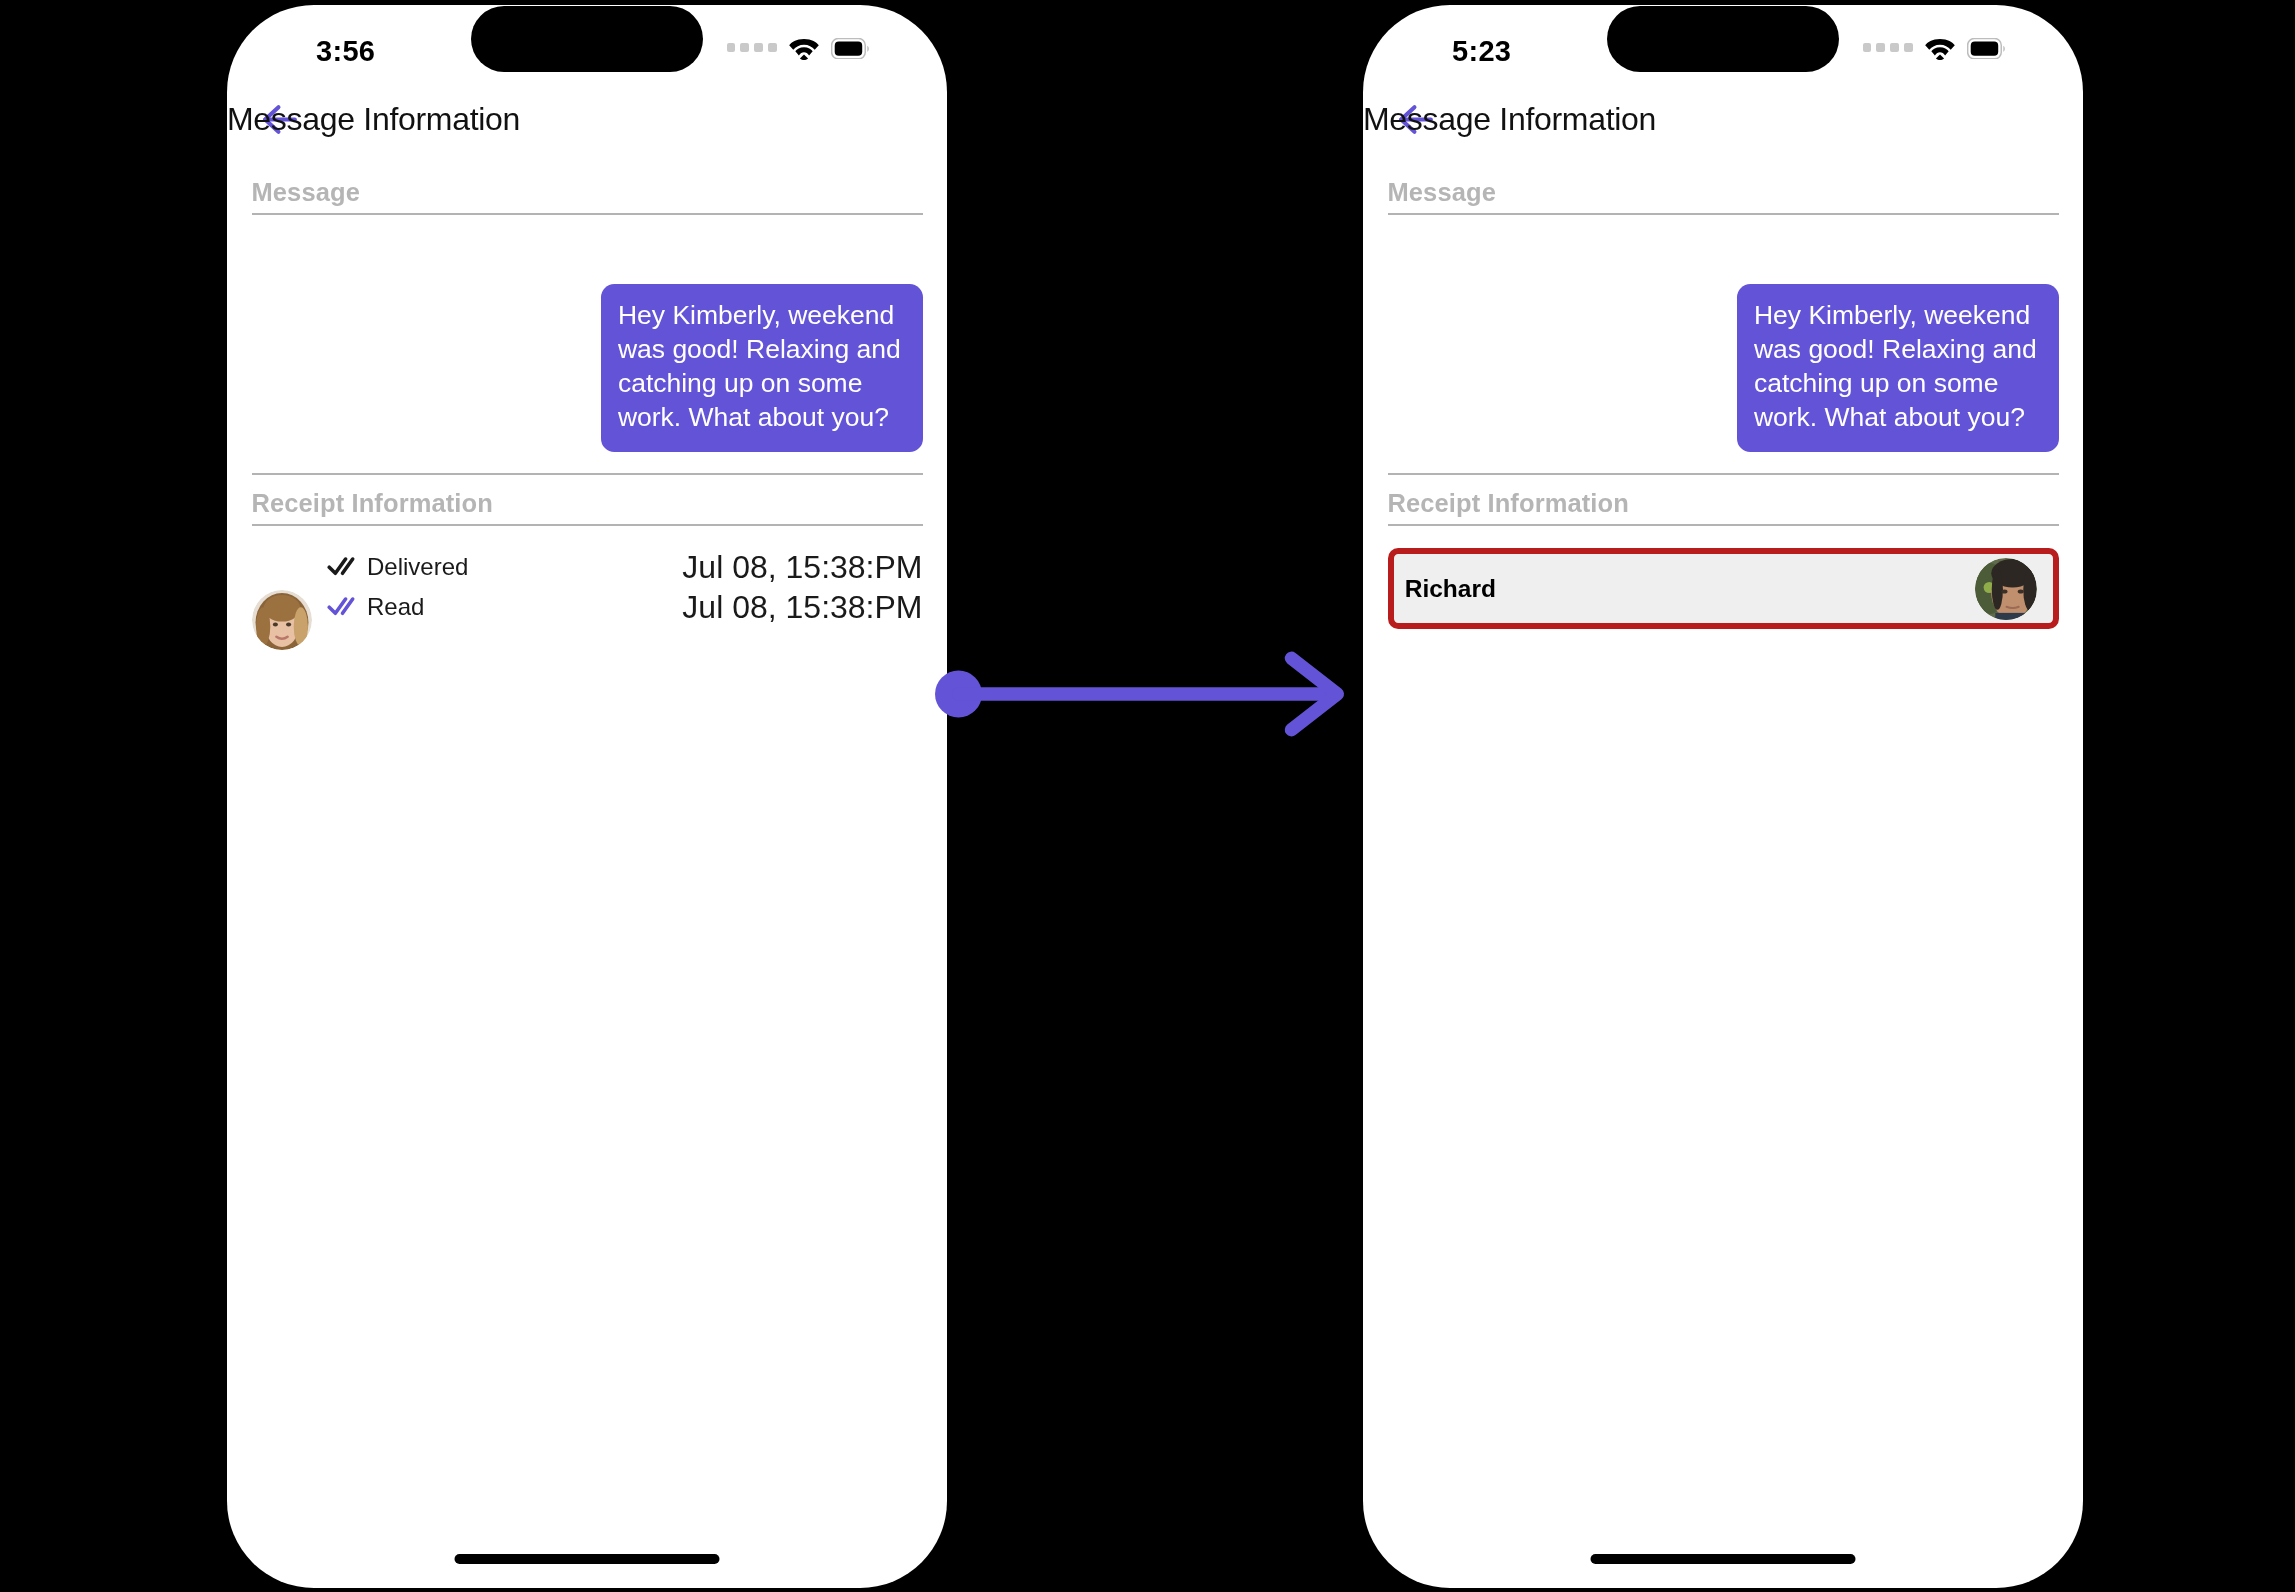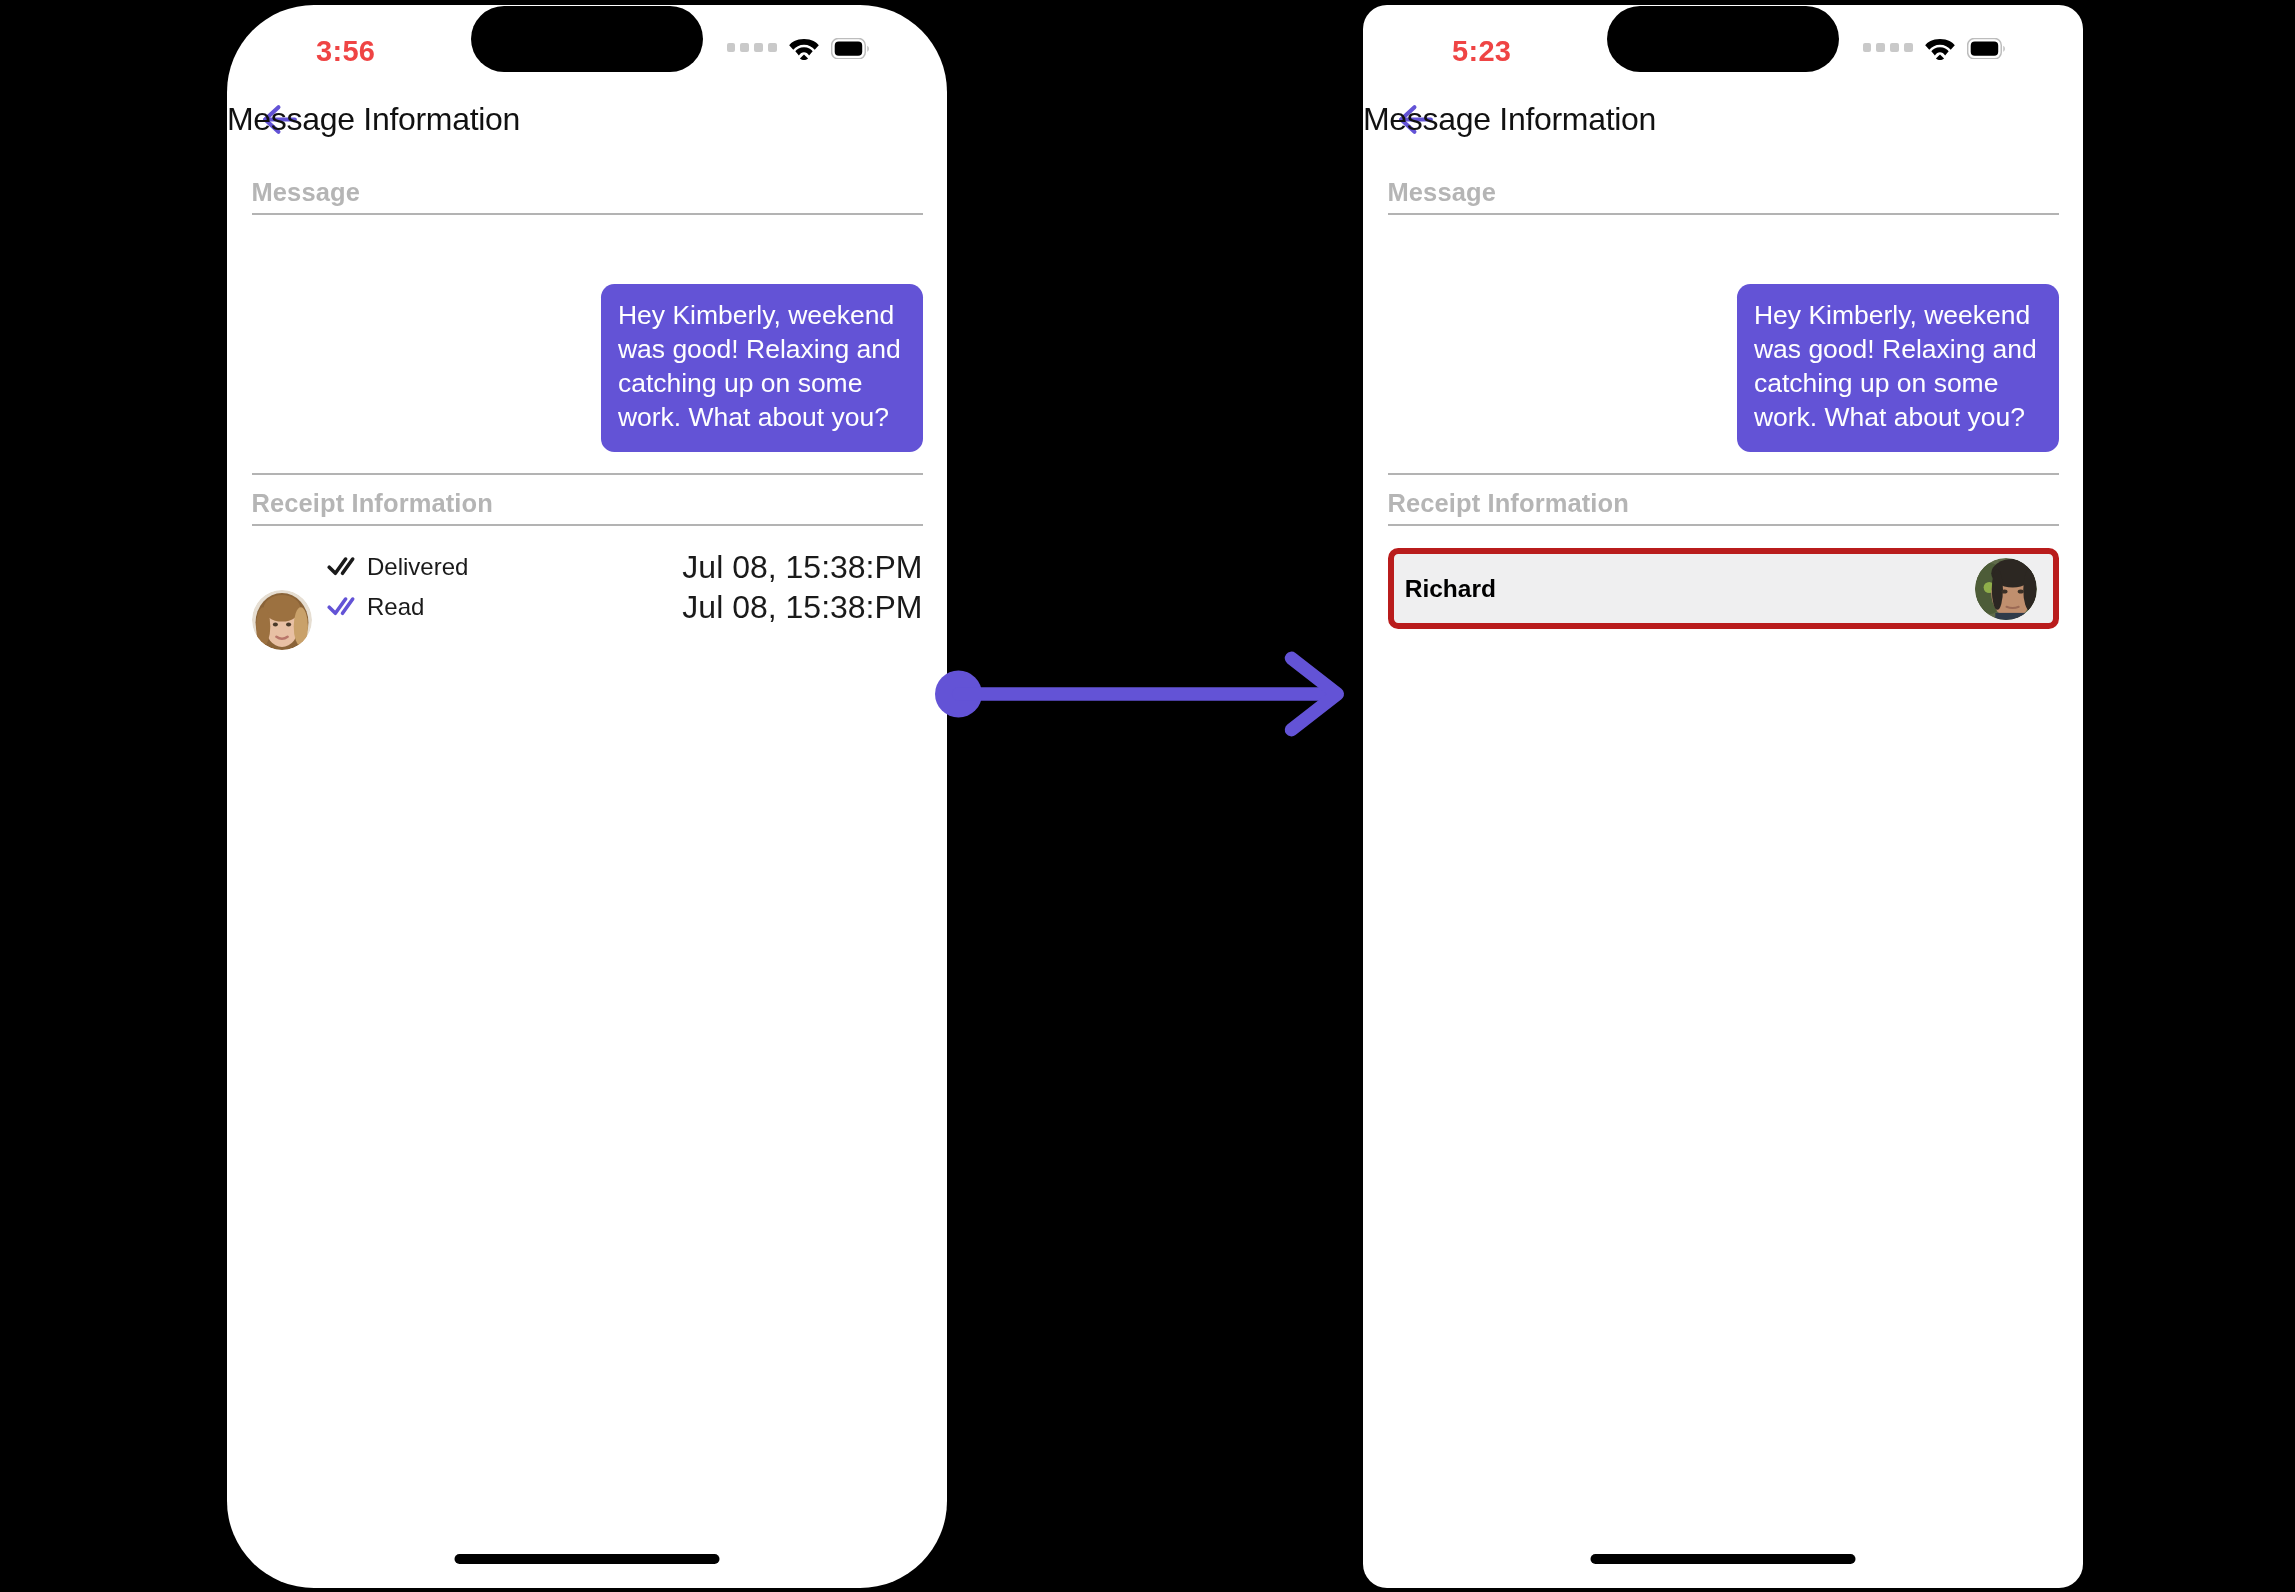--- a/index.html
+++ b/index.html
@@ -20,35 +20,35 @@
   .phone {
     position: absolute;
     top: 5.1px;
     width: 720px;
     height: 1583px;
     background: #ffffff;
     border-radius: 87px;
     overflow: hidden;
   }
   .phone-left  { left: 227px; }
-  .phone-right { left: 1363px; border-radius: 24px; }
+  .phone-right { left: 1363px; }
 
   
   .status-bar {
     position: relative;
     height: 77px;
     width: 100%;
   }
   .status-time {
     position: absolute;
     left: 89px;
     top: 30px;
     font-size: 29px;
     font-weight: 600;
-    color: #ef4444;
+    color: #000000;
     letter-spacing: 0.3px;
   }
   .dynamic-island {
     position: absolute;
     left: 50%;
     transform: translateX(-50%);
     top: 1px;
     width: 232px;
     height: 66px;
     background: #000000;

